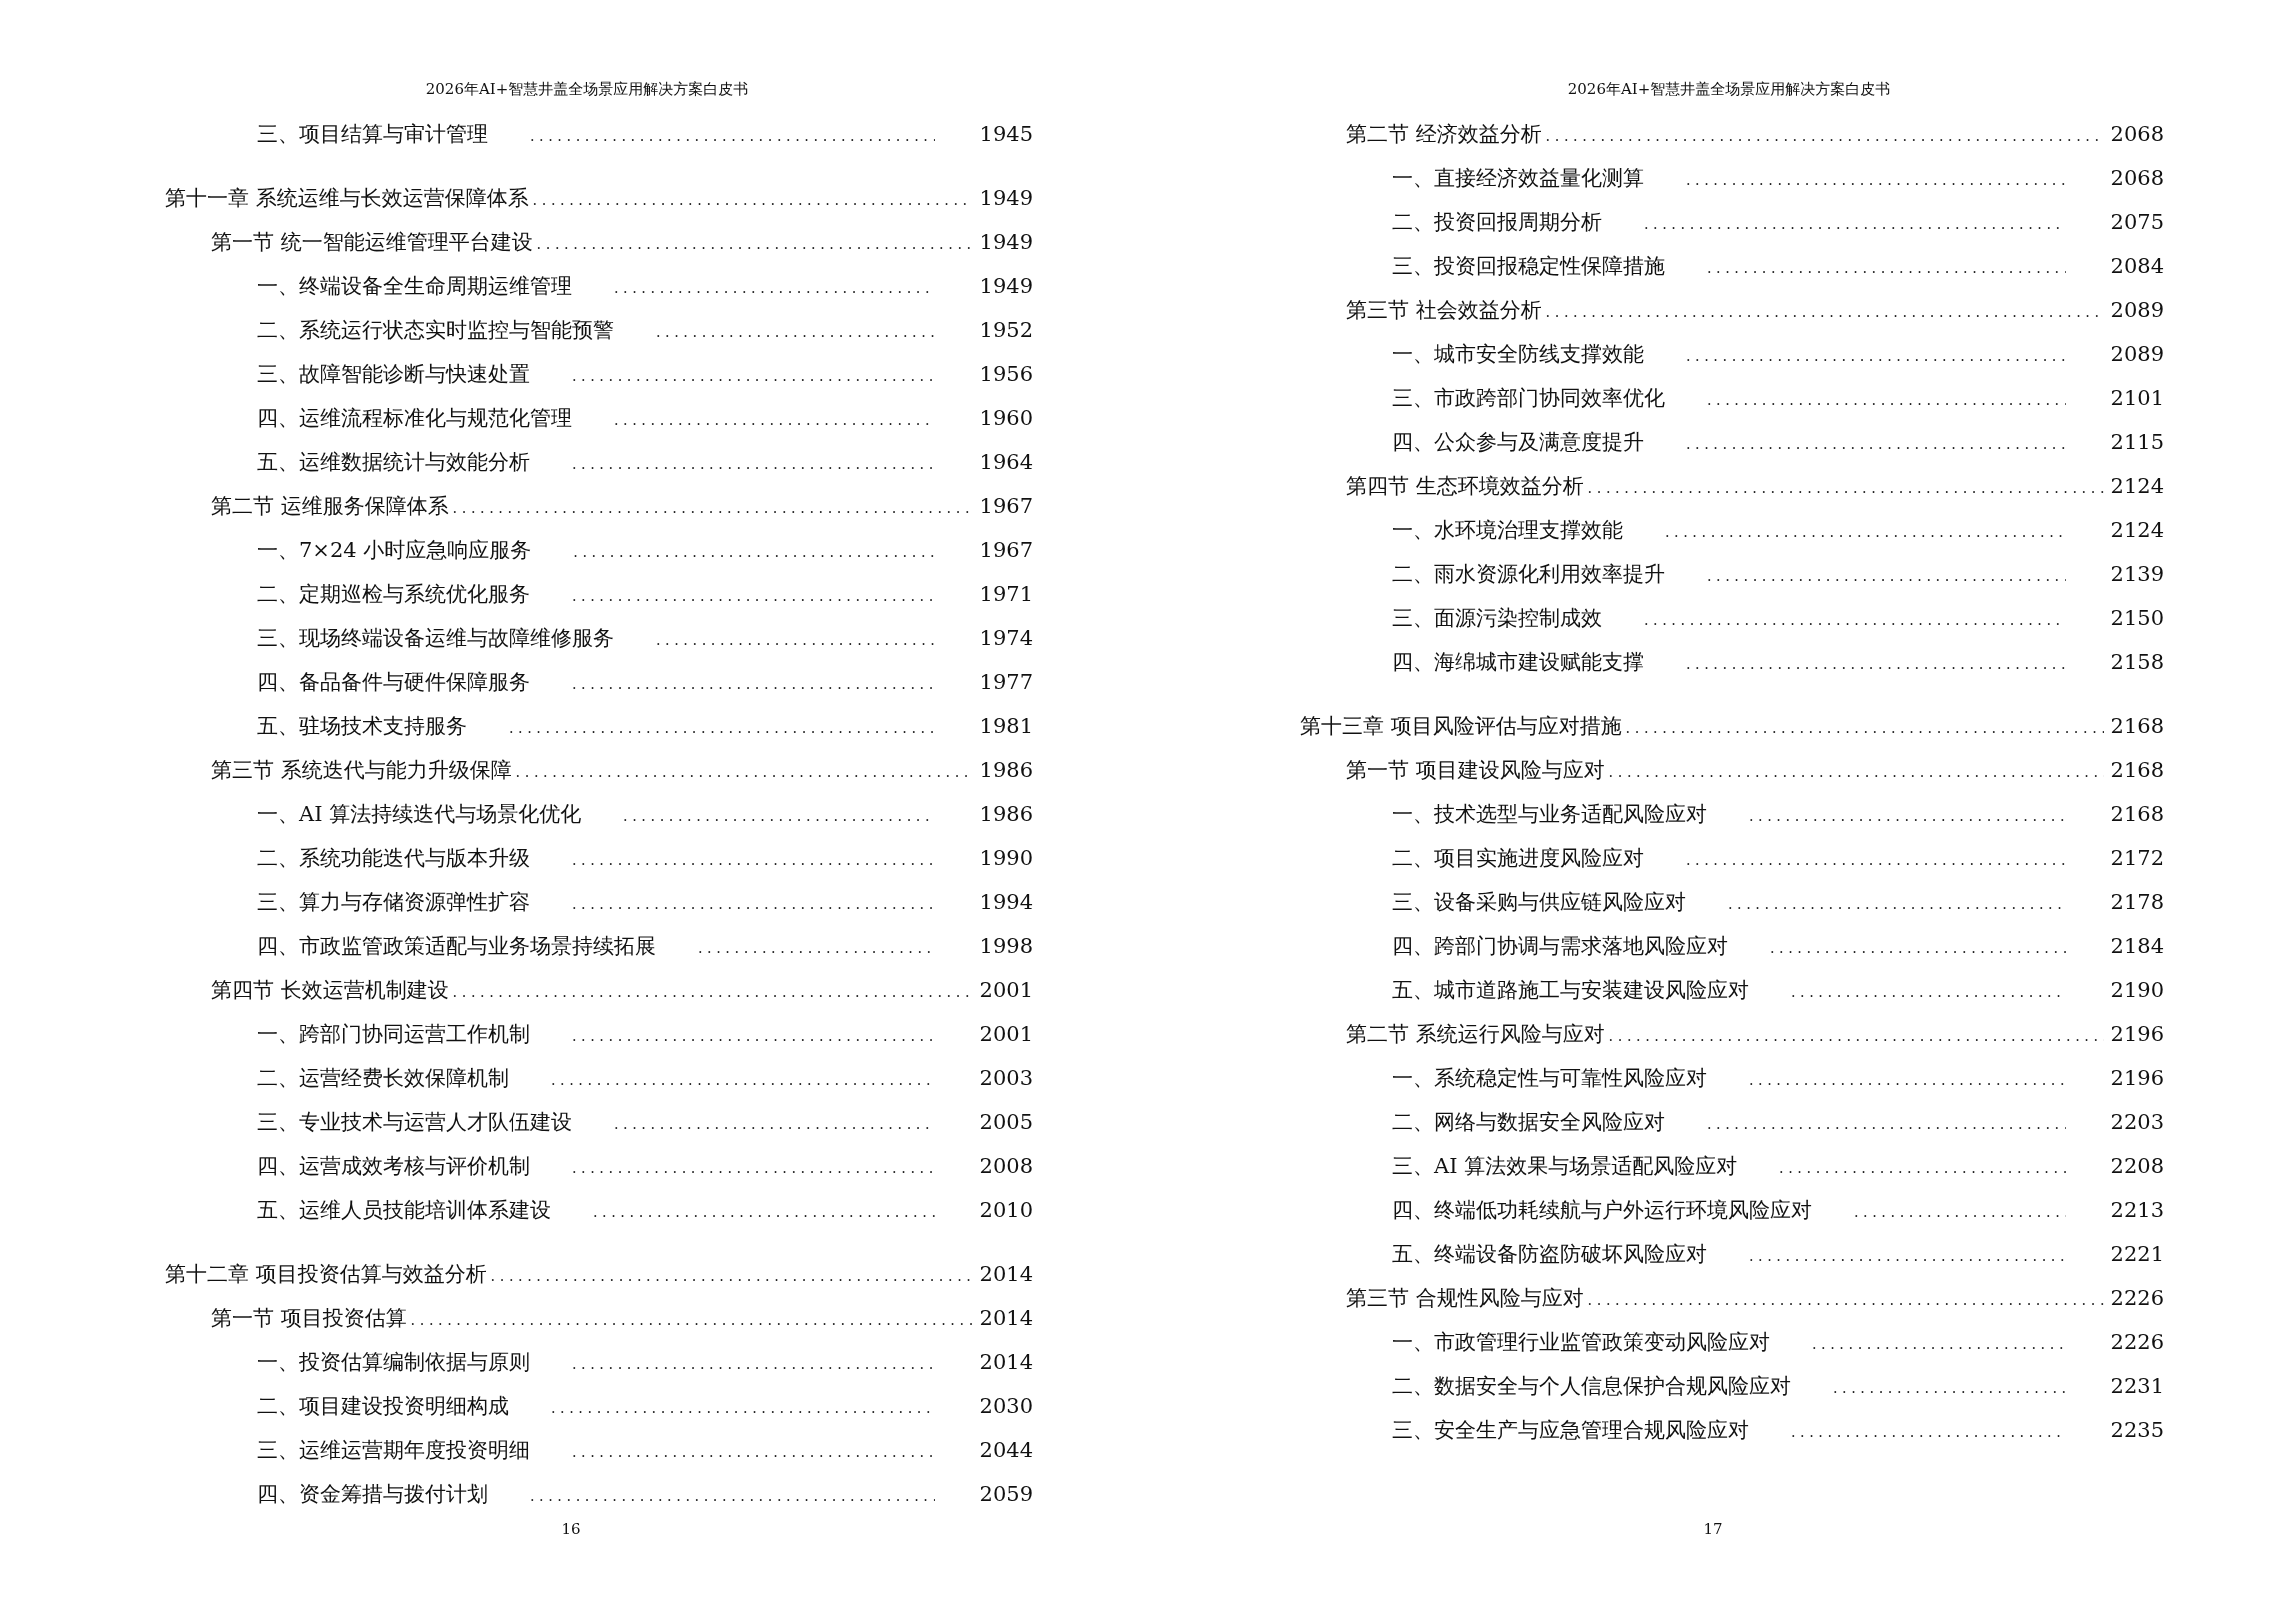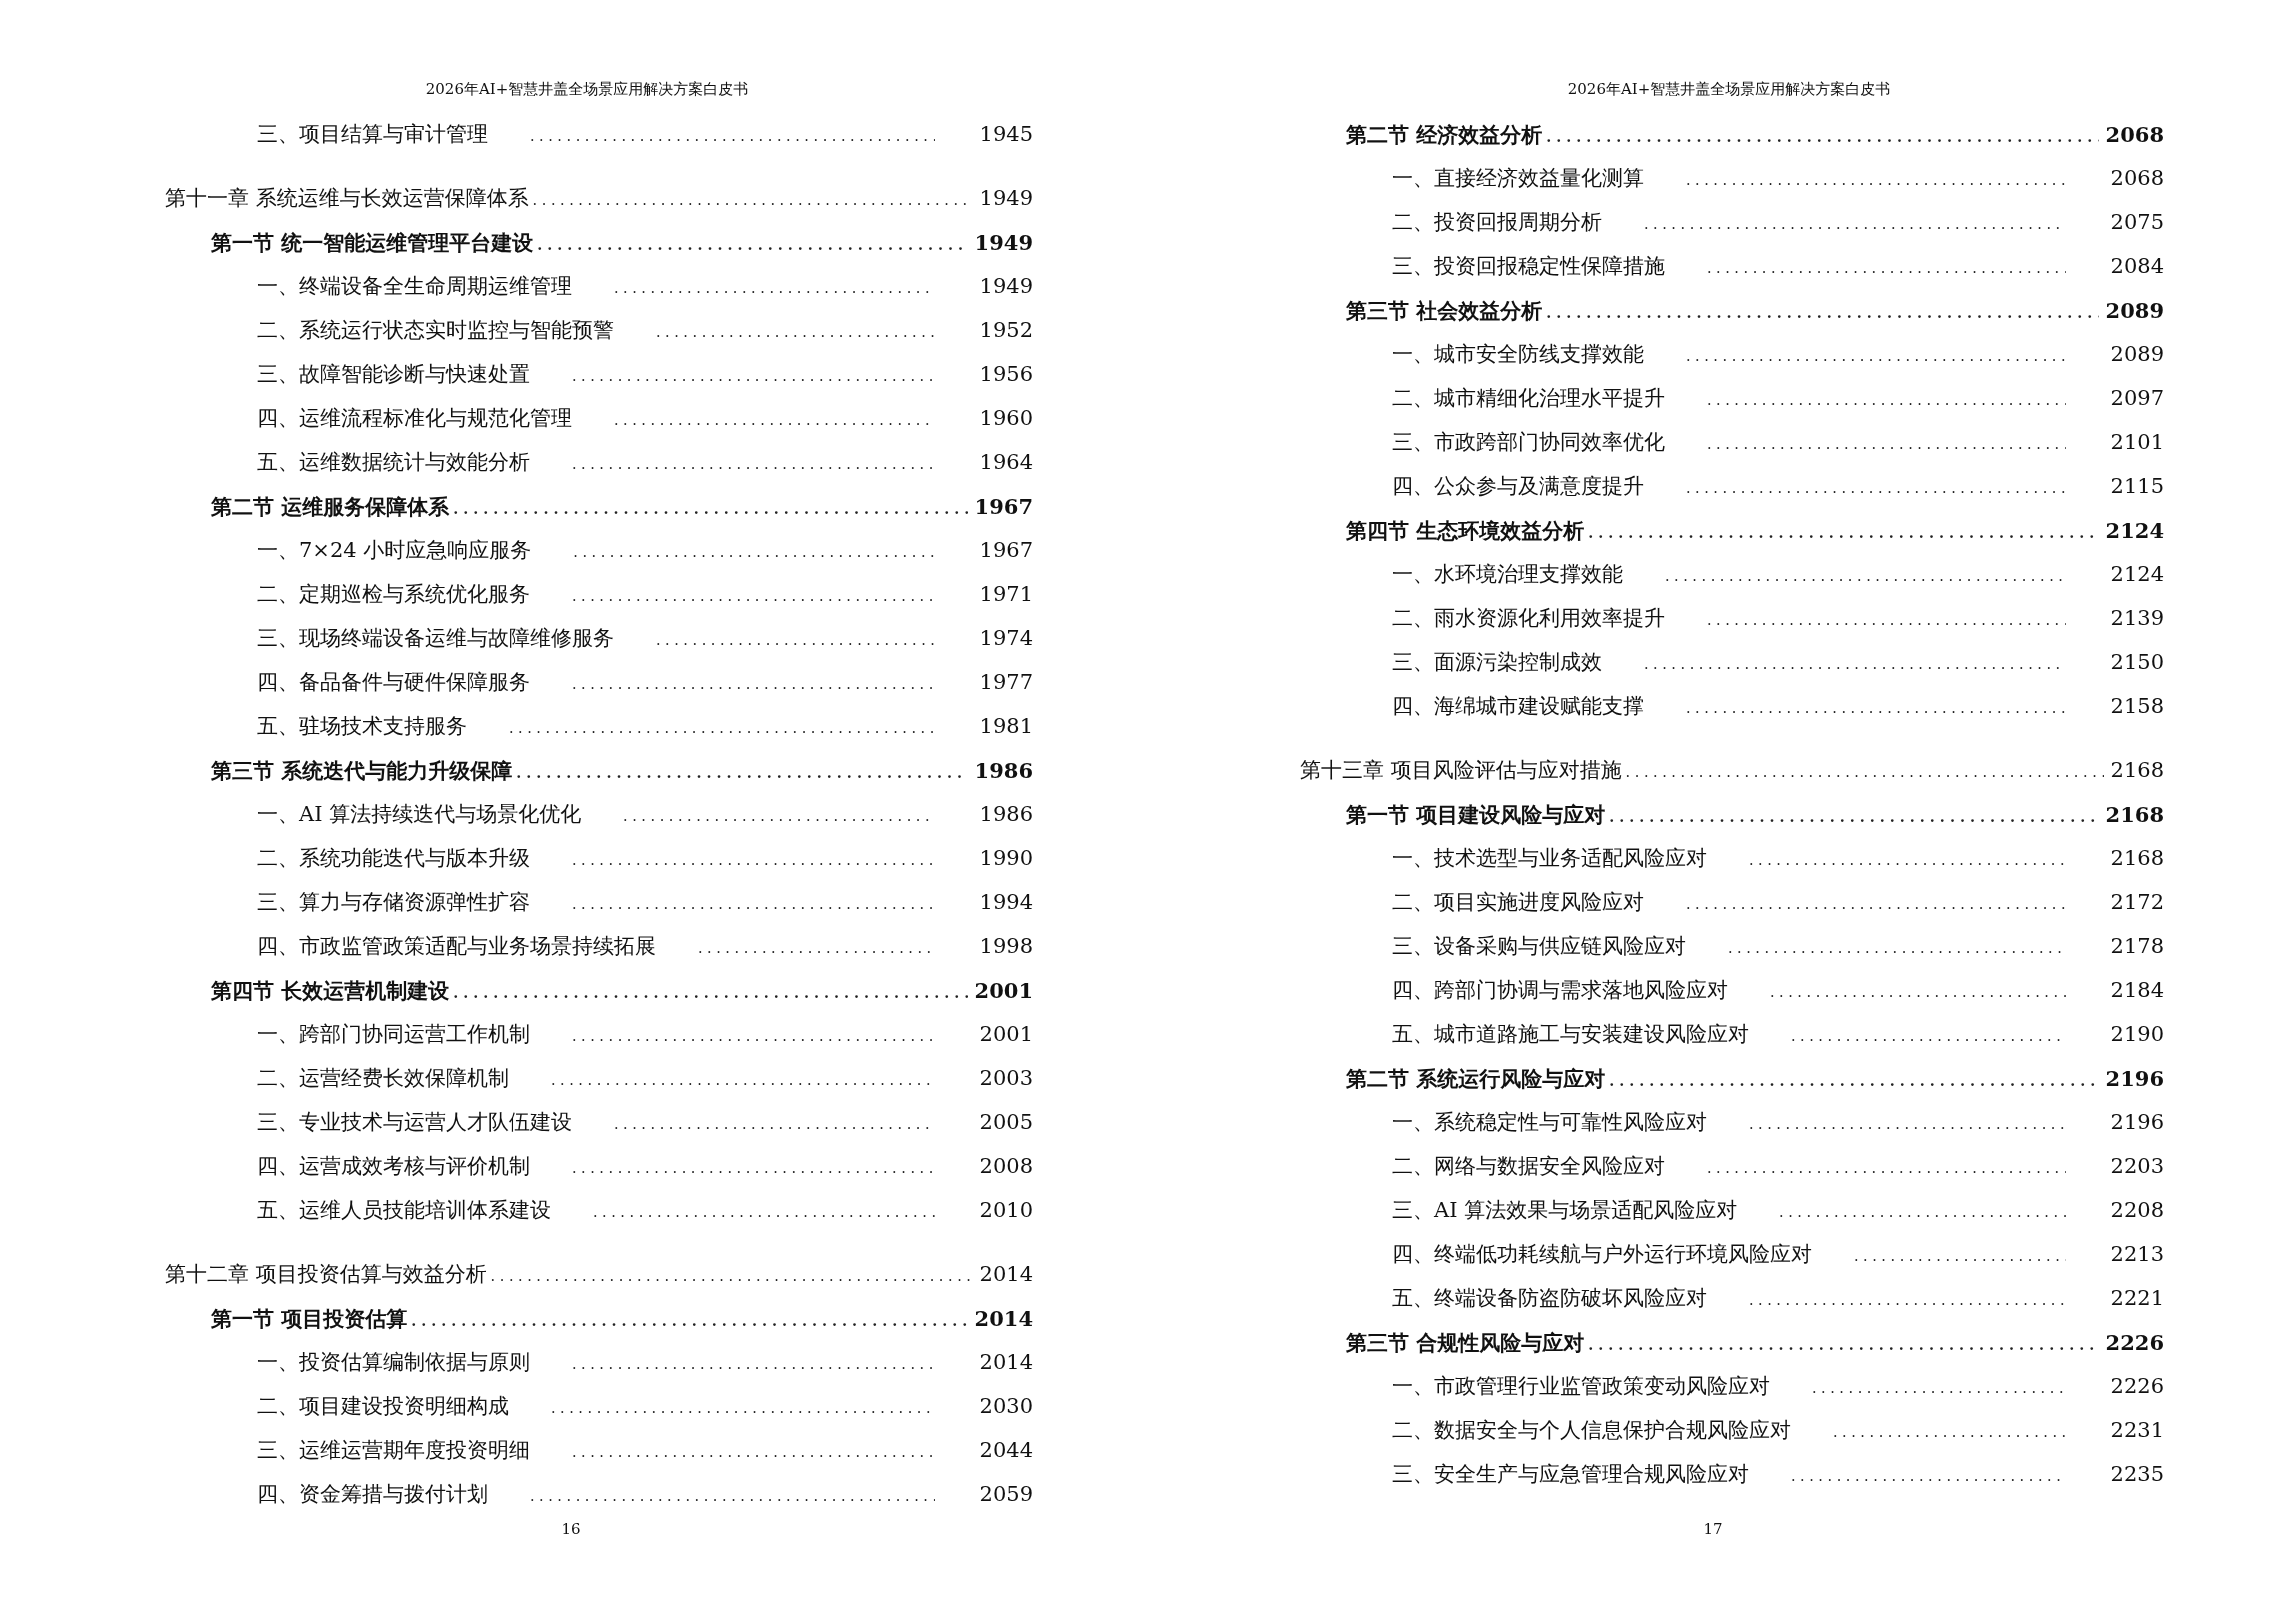--- a/index.html
+++ b/index.html
@@ -9,21 +9,21 @@
   .page-left { left: 0; width: 1142px; }
   .page-right { left: 1142px; width: 1142px; }
   .running-header { position: absolute; top: 80px; left: 0; width: 100%; text-align: center;
          font-size: 15px; line-height: 19px; letter-spacing: 0; padding-left: 16px; }
   .toc { position: absolute; top: 121px; margin: 0; padding: 0; list-style: none; }
   .page-left .toc { left: 165px; width: 868px; }
   .page-right .toc { left: 158px; width: 864px; }
   .toc-row { display: flex; align-items: baseline; height: 44px; line-height: 27px;
          font-size: 21px; white-space: nowrap; }
   .toc-row.lvl-chapter { padding-left: 0; margin-top: 20px; }
-  .toc-row.lvl-section { padding-left: 46px; font-weight: bold; }
+  .toc-row.lvl-section { padding-left: 46px; }
   .toc-row.lvl-item { padding-left: 92px; gap: 38px; }
   .toc-title { flex: 0 0 auto; }
   .toc-leader { flex: 1 1 auto; overflow: hidden; margin: 0 6.7px 0 3.9px; color: #222;
          letter-spacing: 6.3px; font-size: 14.4px; }
   .toc-leader::before { content: ". . . . . . . . . . . . . . . . . . . . . . . . . . . . . . . . . . . . . . . . . . . . . . . . . . . . . . . . . . . . . . . . . . . . . . . . . . . . . . . . . . . . . . . . . . . . . . . . . . . . . . . . . . . . . . . . . . . . . . . . . ."; letter-spacing: 0; word-spacing: 0; }
   .toc-page { flex: 0 0 auto; text-align: right; min-width: 46px; }
   .page-number { position: absolute; top: 1520px; left: 0; width: 100%; text-align: center;
          font-size: 15px; line-height: 19px; }
 </style>
 </head>
@@ -218,25 +218,20 @@
     <span class="toc-title">第三节  社会效益分析</span>
     <span class="toc-leader"></span>
     <span class="toc-page">2089</span>
   </li>
       <li class="toc-row lvl-item">
     <span class="toc-title">一、城市安全防线支撑效能</span>
     <span class="toc-leader"></span>
     <span class="toc-page">2089</span>
   </li>
       <li class="toc-row lvl-item">
-    <span class="toc-title">二、城市精细化治理水平提升</span>
-    <span class="toc-leader"></span>
-    <span class="toc-page">2097</span>
-  </li>
-      <li class="toc-row lvl-item">
     <span class="toc-title">三、市政跨部门协同效率优化</span>
     <span class="toc-leader"></span>
     <span class="toc-page">2101</span>
   </li>
       <li class="toc-row lvl-item">
     <span class="toc-title">四、公众参与及满意度提升</span>
     <span class="toc-leader"></span>
     <span class="toc-page">2115</span>
   </li>
       <li class="toc-row lvl-section">

